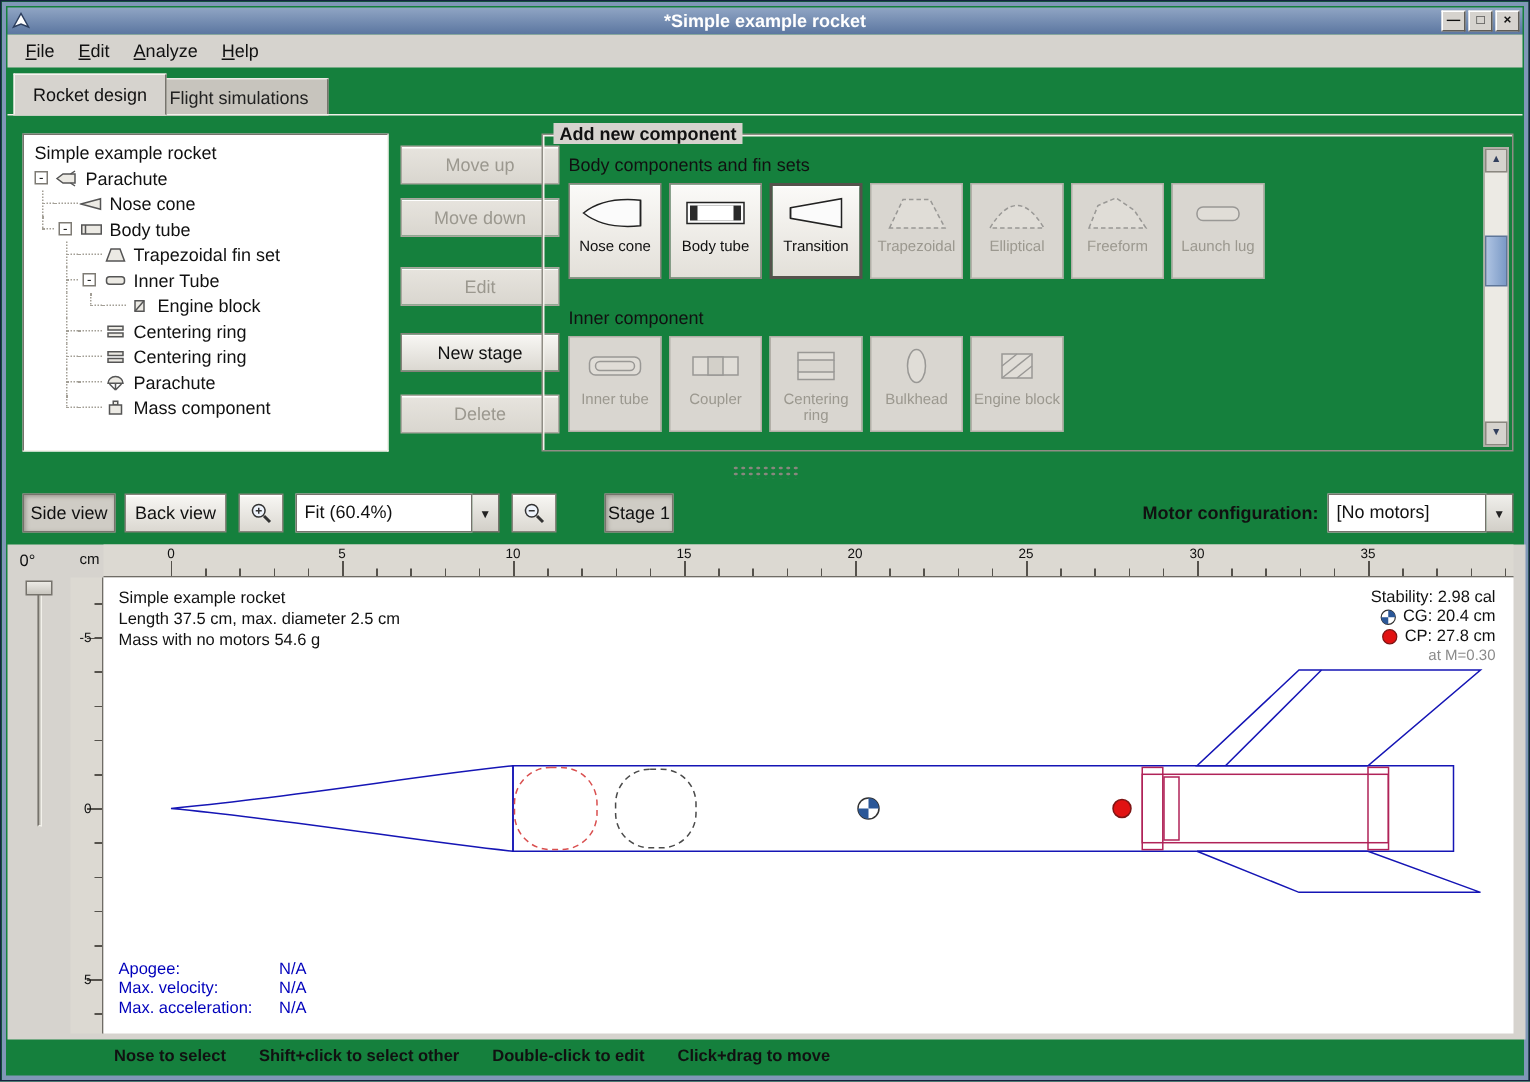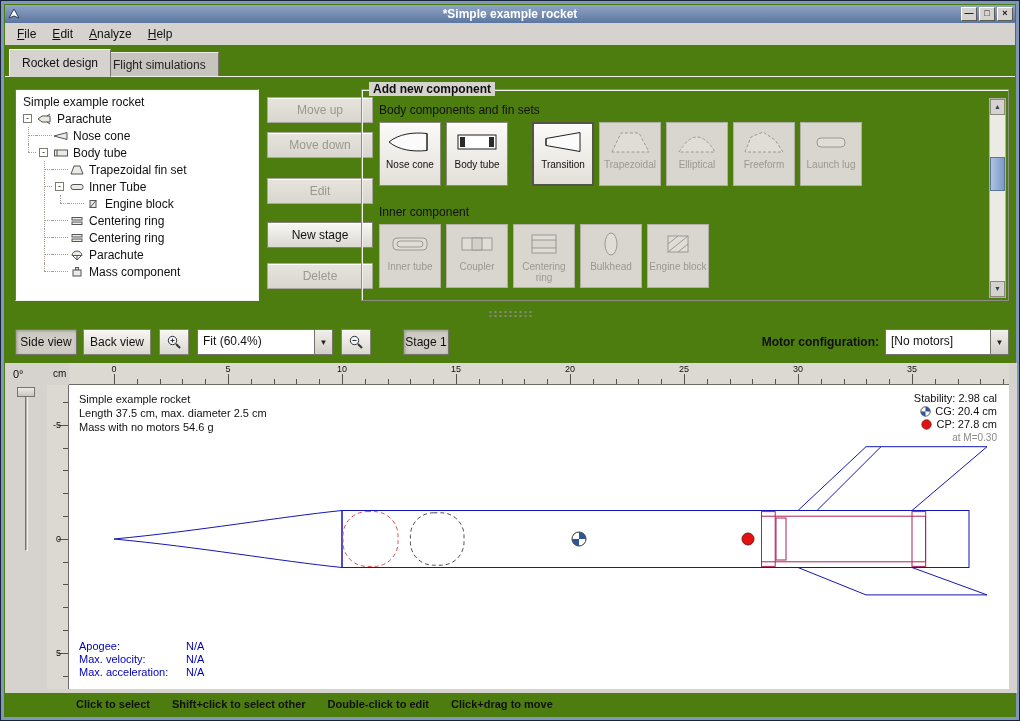--- a/index.html
+++ b/index.html
@@ -1,19 +1,19 @@
 <!DOCTYPE html>
 <html><head>
 <meta charset="utf-8">
 <style>
   html,body{margin:0;padding:0;background:#9aa7bd;}
   *{box-sizing:border-box;}
   #window{
     position:relative;width:1020px;height:721px;
-    background:#4d7c0f;border:1px solid #16233f;
+    background:#15803d;border:1px solid #16233f;
     box-shadow:inset 0 0 0 3px #8097b8;
     font-family:"Liberation Sans", sans-serif;font-size:12px;color:#111;
     overflow:hidden;
   }
   
   .titlebar{position:absolute;left:4px;top:4px;right:4px;height:18px;
     background:linear-gradient(to bottom,#90a5c4,#5b76a0);
     display:flex;align-items:center;padding:0 2px;}
   .titlebar .title{position:absolute;left:0;right:0;text-align:center;
     color:#fff;font-weight:bold;font-size:12px;}
@@ -64,21 +64,21 @@
   
   .group{position:absolute;left:360px;top:88px;width:648px;height:212px;
     border:1px solid #908d85;box-shadow:inset 1px 1px 0 #f4f2ec;}
   .grouptitle{position:absolute;left:368px;top:81px;background:#d6d3ce;
     padding:0 4px;font-weight:bold;z-index:3;}
   .sectlabel{position:absolute;font-weight:normal;}
   .comprow{position:absolute;display:flex;gap:5px;}
   .comp{width:62px;height:64px;background:linear-gradient(to bottom,#fbfaf8,#e3e0d9);
     border:1px solid #8b8880;box-shadow:inset 0 1px 0 #fff;
     display:flex;flex-direction:column;align-items:center;padding-top:4px;cursor:default;}
-  .comp.focused{border:2px solid #55524c;padding-top:3px;margin-left:19px;}
+  .comp.focused{border:2px solid #55524c;padding-top:3px;}
   .comp.disabled{background:#d9d6d0;border-color:#b2afa7;box-shadow:none;}
   .comp.disabled .clabel{color:#9b988f;}
   .comp.disabled svg{opacity:.55;}
   .cicon{height:30px;display:flex;align-items:center;}
   .clabel{font-size:10px;line-height:11px;text-align:center;margin-top:2px;color:#111;}
   
   .vscroll{position:absolute;left:988px;top:97px;width:17px;height:200px;
     background:#eceae4;border:1px solid #b3b0a8;}
   .sbtn{position:absolute;left:0;right:0;height:16px;background:#d6d3ce;
     border:1px solid #8b8880;font-size:7px;text-align:center;line-height:14px;color:#33405e;}
@@ -555,19 +555,19 @@
           </div>
         <div class="frow">
             <span class="flabel">Max. acceleration:</span>
             <span>N/A</span>
           </div>
       </div>
     </div>
   </div>
 
   <div class="status">
-    <span>Click to select</span>
+    <span>Nose to select</span>
     <span>Shift+click to select other</span>
     <span>Double-click to edit</span>
     <span>Click+drag to move</span>
   </div>
 
 </div>
 
 </body></html>

